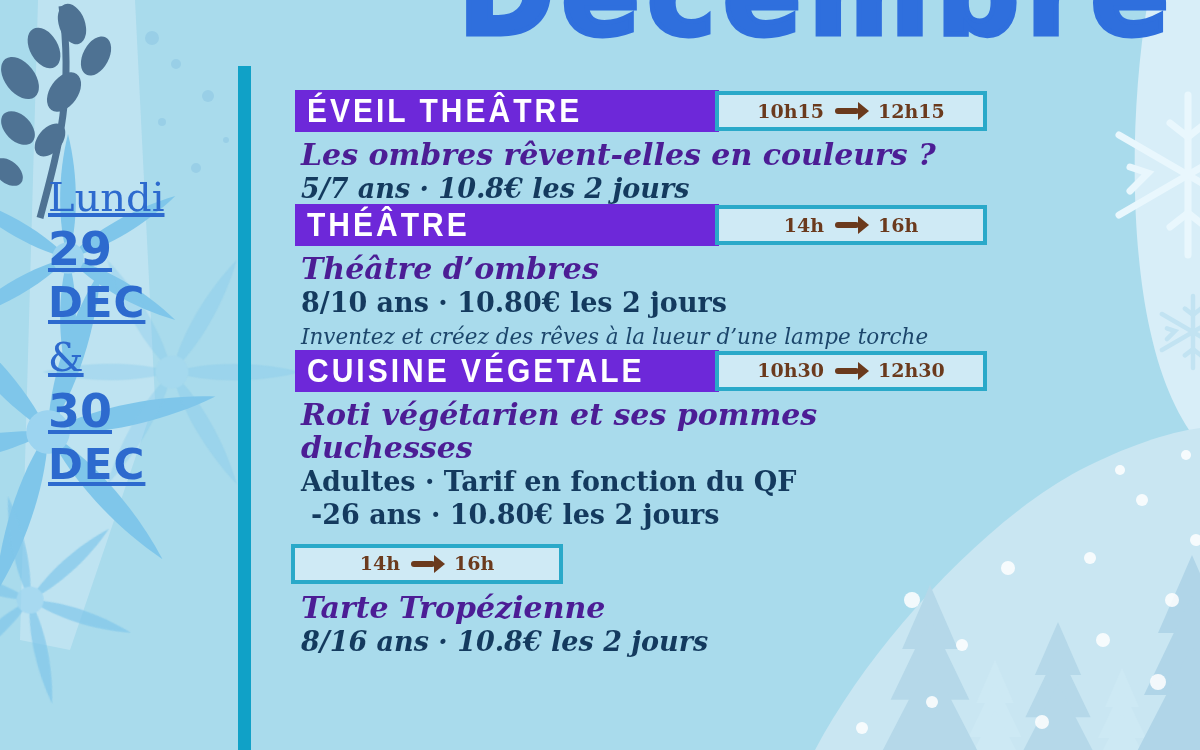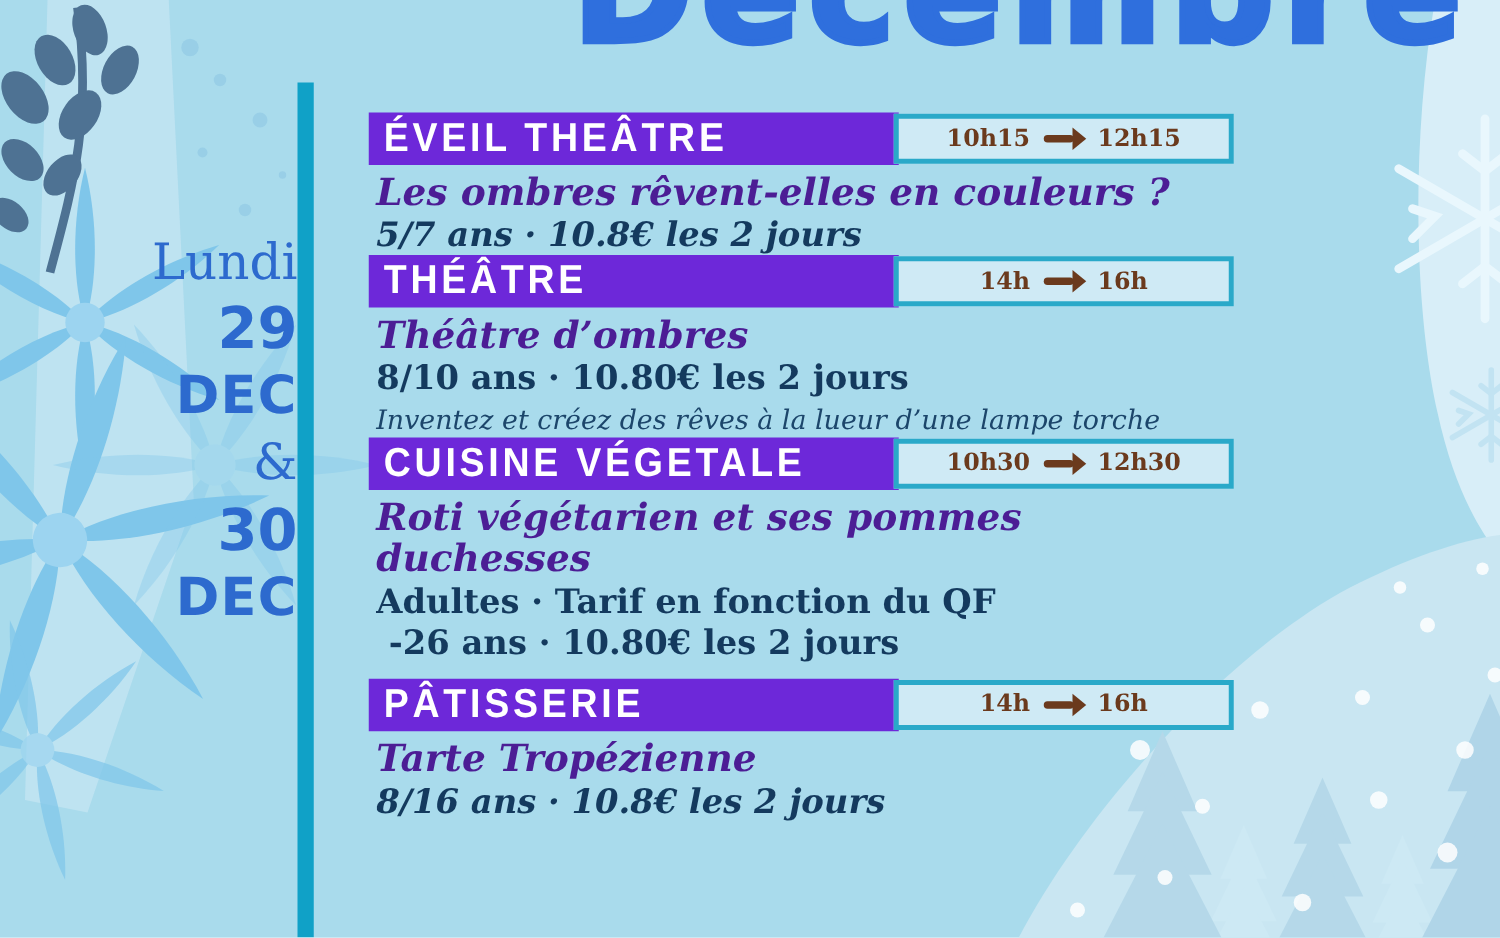--- a/index.html
+++ b/index.html
@@ -19,22 +19,22 @@
     white-space:nowrap;
   }
 
   .vbar {
     position:absolute; left:238px; top:66px; width:13px; height:684px;
     background:#10a1c7; z-index:2;
   }
 
   
   .dates {
-    position:absolute; left:48px; top:185px; width:190px; z-index:2;
-    text-align:right; color:#2d6ace;
+    position:absolute; left:48px; top:172px; width:190px; z-index:2;
+    text-align:left; color:#2d6ace;text-decoration:underline;
   }
   .dates .day-name { font-family:"DejaVu Serif",serif; font-size:40px; line-height:1.25; }
   .dates .day-num  { font-family:"DejaVu Sans",sans-serif; font-weight:bold; font-size:46px; line-height:1.2; }
   .dates .day-month{ font-family:"DejaVu Sans",sans-serif; font-weight:bold; font-size:42px; line-height:1.25; letter-spacing:1px; }
   .dates .amp      { font-family:"DejaVu Serif",serif; font-size:40px; line-height:1.35; }
 
   
   .events { position:absolute; left:295px; top:90px; width:692px; z-index:2; }
   section.event { margin:0; }
   section.event.gap-after { margin-bottom:13px; }
@@ -238,23 +238,20 @@
           <span class="t">12h30</span>
         </div>
       </div>
       <h2 class="title">Roti végétarien et ses pommes duchesses</h2>
       <p class="detail">Adultes · Tarif en fonction du QF</p>
       <p class="detail indent">-26 ans · 10.80€ les 2 jours</p>
     </section>
 
     <section class="event">
       <div class="event-header">
-        <div class="band">
-          <span class="cat">PÂTISSERIE</span>
-        </div>
         <div class="timebox">
           <span class="t">14h</span>
           <span class="arrow"></span>
           <span class="t">16h</span>
         </div>
       </div>
       <h2 class="title">Tarte Tropézienne</h2>
       <p class="detail italic">8/16 ans · 10.8€ les 2 jours</p>
 
     </section>

